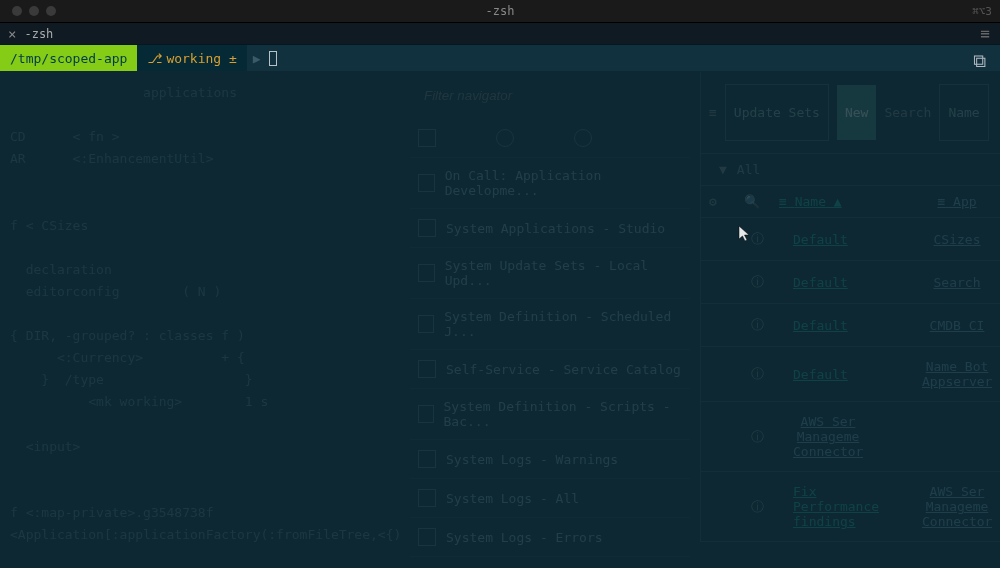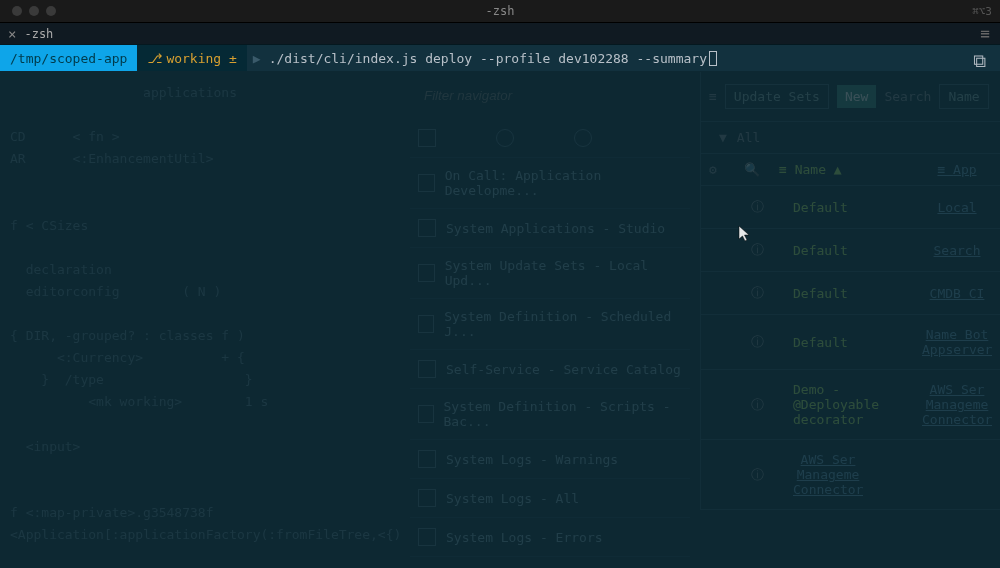--- a/index.html
+++ b/index.html
@@ -74,21 +74,21 @@
       font-size: 16px;
     }
     .prompt-line {
       height: 26px;
       display: flex;
       align-items: center;
       background: #12313e;
       position: relative;
     }
     .prompt-path {
-      background: #0ea5e9;
+      background: #84cc16;
       color: #003a4a;
       padding: 4px 10px;
       font-weight: 500;
       height: 100%;
       display: flex;
       align-items: center;
     }
     .prompt-branch {
       background: #052935;
       color: #d8a030;
@@ -156,21 +156,21 @@
       border-left: 1px solid #2a4a5a;
     }
     .toolbar {
       display: flex;
       align-items: center;
       padding: 12px 8px;
       gap: 8px;
       border-bottom: 1px solid #2a4a5a;
     }
     .toolbar-btn {
-      padding: 4px 8px;
+      padding: 20px 8px;
       border: 1px solid #3a5a6a;
       color: #8aa;
     }
     .toolbar-btn.new {
       background: #3a8a7a;
       color: #fff;
       border: none;
     }
     .filter-row {
       display: flex;
@@ -187,21 +187,21 @@
     }
     .data-row {
       display: flex;
       align-items: center;
       padding: 12px 8px;
       gap: 22px;
       border-bottom: 1px solid #2a4a5a;
     }
     .col-icon1 { width: 20px; }
     .col-icon2 { width: 20px; }
-    .col-name { flex: 1; color: #bef264; }
+    .col-name { flex: 1; color: #14b8a6; text-decoration: underline; }
     .col-app { width: 70px; color: #6aa0c0; text-decoration: underline; overflow: hidden; text-align: center; }
     .nav-item {
       display: flex;
       align-items: center;
       padding: 10px 8px;
       gap: 10px;
       border-bottom: 1px solid #1a3a4a;
     }
     .nav-icon {
       width: 18px;
@@ -251,21 +251,20 @@
   <span class="tabbar-right">≡</span>
 </div>
 
 <div class="prompt-line">
   <span class="prompt-path">/tmp/scoped-app</span>
   <span class="prompt-branch">
     <span class="branch-icon">⎇</span>
     <span>working ±</span>
   </span>
   <span class="prompt-arrow">▶</span>
-  <span class="command">./dist/cli/index.js deploy --profile dev102288 --summary</span>
   <span class="cursor"></span>
 </div>
 
 <div class="external-icon">⧉</div>
 
 <div class="cursor-pointer">
   <svg width="14" height="18" viewBox="0 0 14 18">
     <path d="M1 1 L1 14 L4.5 11 L7 16 L9 15 L6.5 10 L11 10 Z" fill="#fff" stroke="#000" stroke-width="0.5"></path>
   </svg>
 </div>
@@ -360,21 +359,21 @@
     <div class="header-row">
       <span class="col-icon1">⚙</span>
       <span class="col-icon2">🔍</span>
       <span class="col-name">≡ <span>Name</span> ▲</span>
       <span class="col-app">≡ <span>App</span></span>
     </div>
     <div class="data-row">
       <span class="col-icon1"></span>
       <span class="col-icon2">ⓘ</span>
       <span class="col-name">Default</span>
-      <span class="col-app">Local</span>
+      <span class="col-app">CSizes</span>
     </div>
     <div class="data-row">
       <span class="col-icon1"></span>
       <span class="col-icon2">ⓘ</span>
       <span class="col-name">Default</span>
       <span class="col-app">Search</span>
     </div>
     <div class="data-row">
       <span class="col-icon1"></span>
       <span class="col-icon2">ⓘ</span>
@@ -383,23 +382,23 @@
     </div>
     <div class="data-row">
       <span class="col-icon1"></span>
       <span class="col-icon2">ⓘ</span>
       <span class="col-name">Default</span>
       <span class="col-app">Name Bot Appserver</span>
     </div>
     <div class="data-row">
       <span class="col-icon1"></span>
       <span class="col-icon2">ⓘ</span>
-      <span class="col-name">Demo - @Deployable decorator</span>
       <span class="col-app">AWS Ser Manageme Connector</span>
     </div>
     <div class="data-row">
       <span class="col-icon1"></span>
       <span class="col-icon2">ⓘ</span>
+      <span class="col-name">Fix Performance findings</span>
       <span class="col-app">AWS Ser Manageme Connector</span>
     </div>
   </div>
 
 </div>
 
 </body></html>

